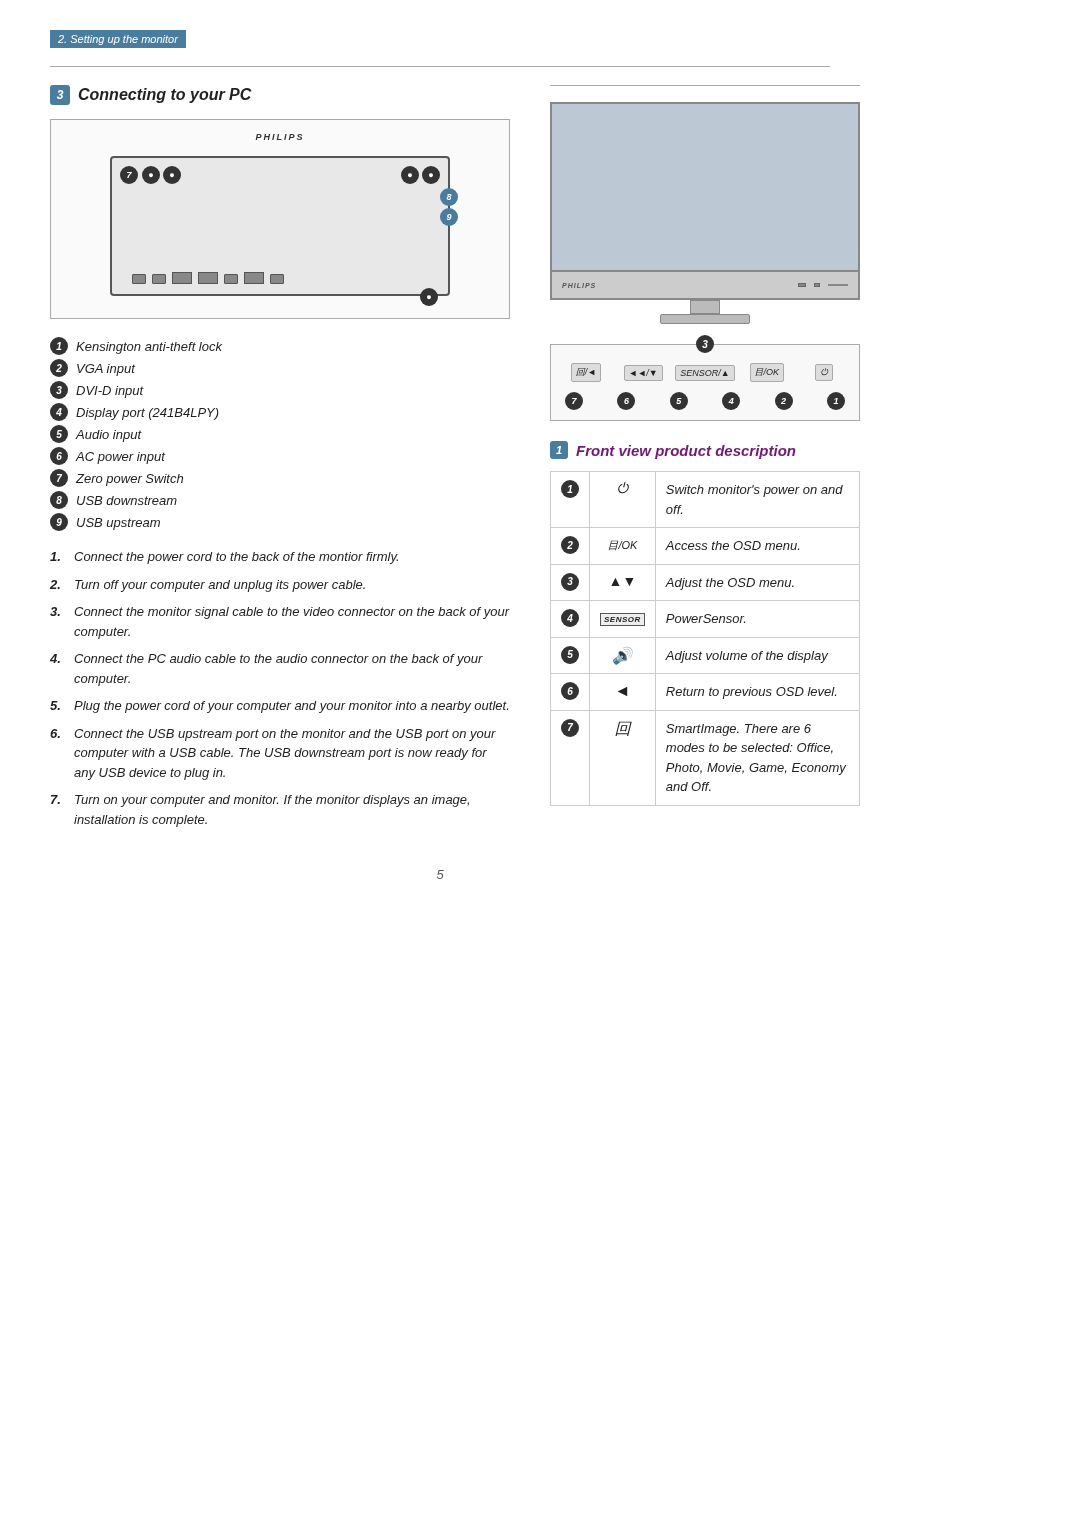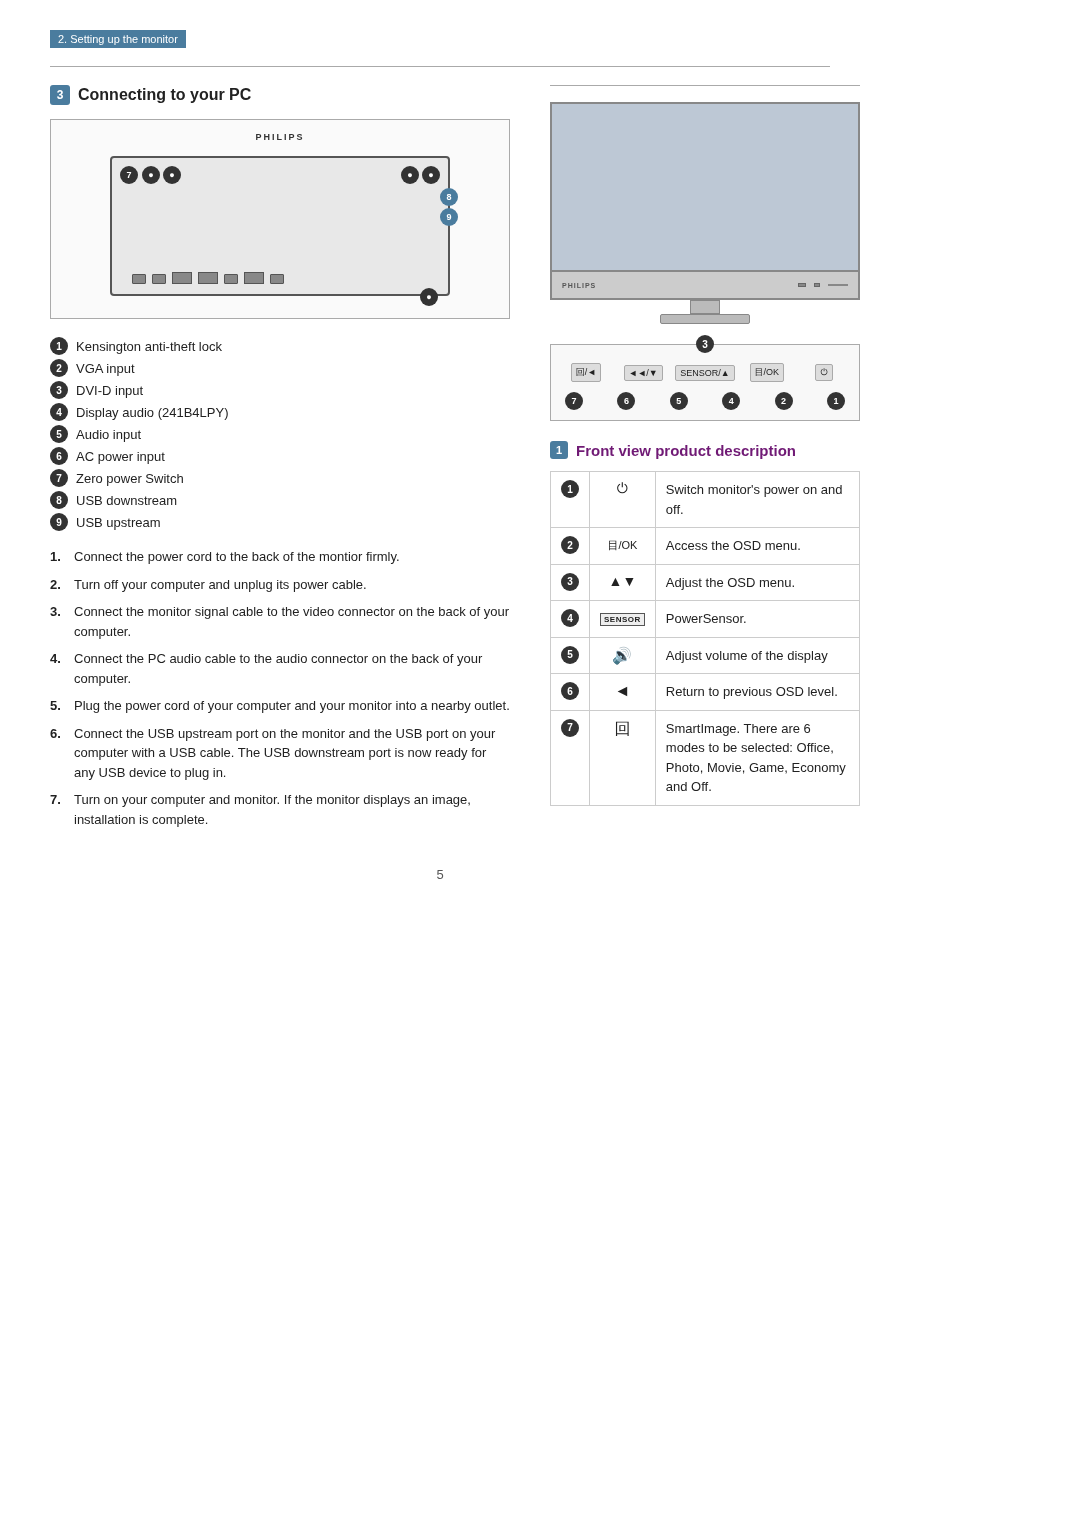--- a/index.html
+++ b/index.html
@@ -10,20 +10,21 @@
       background: #fff;
       width: 1080px;
       min-height: 1527px;
       padding: 0;
     }
     .page {
       width: 880px;
       min-height: 1527px;
       padding: 30px 50px 40px 50px;
       position: relative;
+      font-style: italic;
     }
     
     .breadcrumb-bar {
       background: #4a7c9e;
       color: #fff;
       font-size: 11px;
       padding: 3px 8px;
       margin-bottom: 18px;
       display: inline-block;
     }
@@ -419,21 +420,21 @@
         <li>
           <span class="circle-badge">2</span>
           <span>VGA input</span>
         </li>
         <li>
           <span class="circle-badge">3</span>
           <span>DVI-D input</span>
         </li>
         <li>
           <span class="circle-badge">4</span>
-          <span>Display audio (241B4LPY)</span>
+          <span>Display port (241B4LPY)</span>
         </li>
         <li>
           <span class="circle-badge">5</span>
           <span>Audio input</span>
         </li>
         <li>
           <span class="circle-badge">6</span>
           <span>AC power input</span>
         </li>
         <li>

